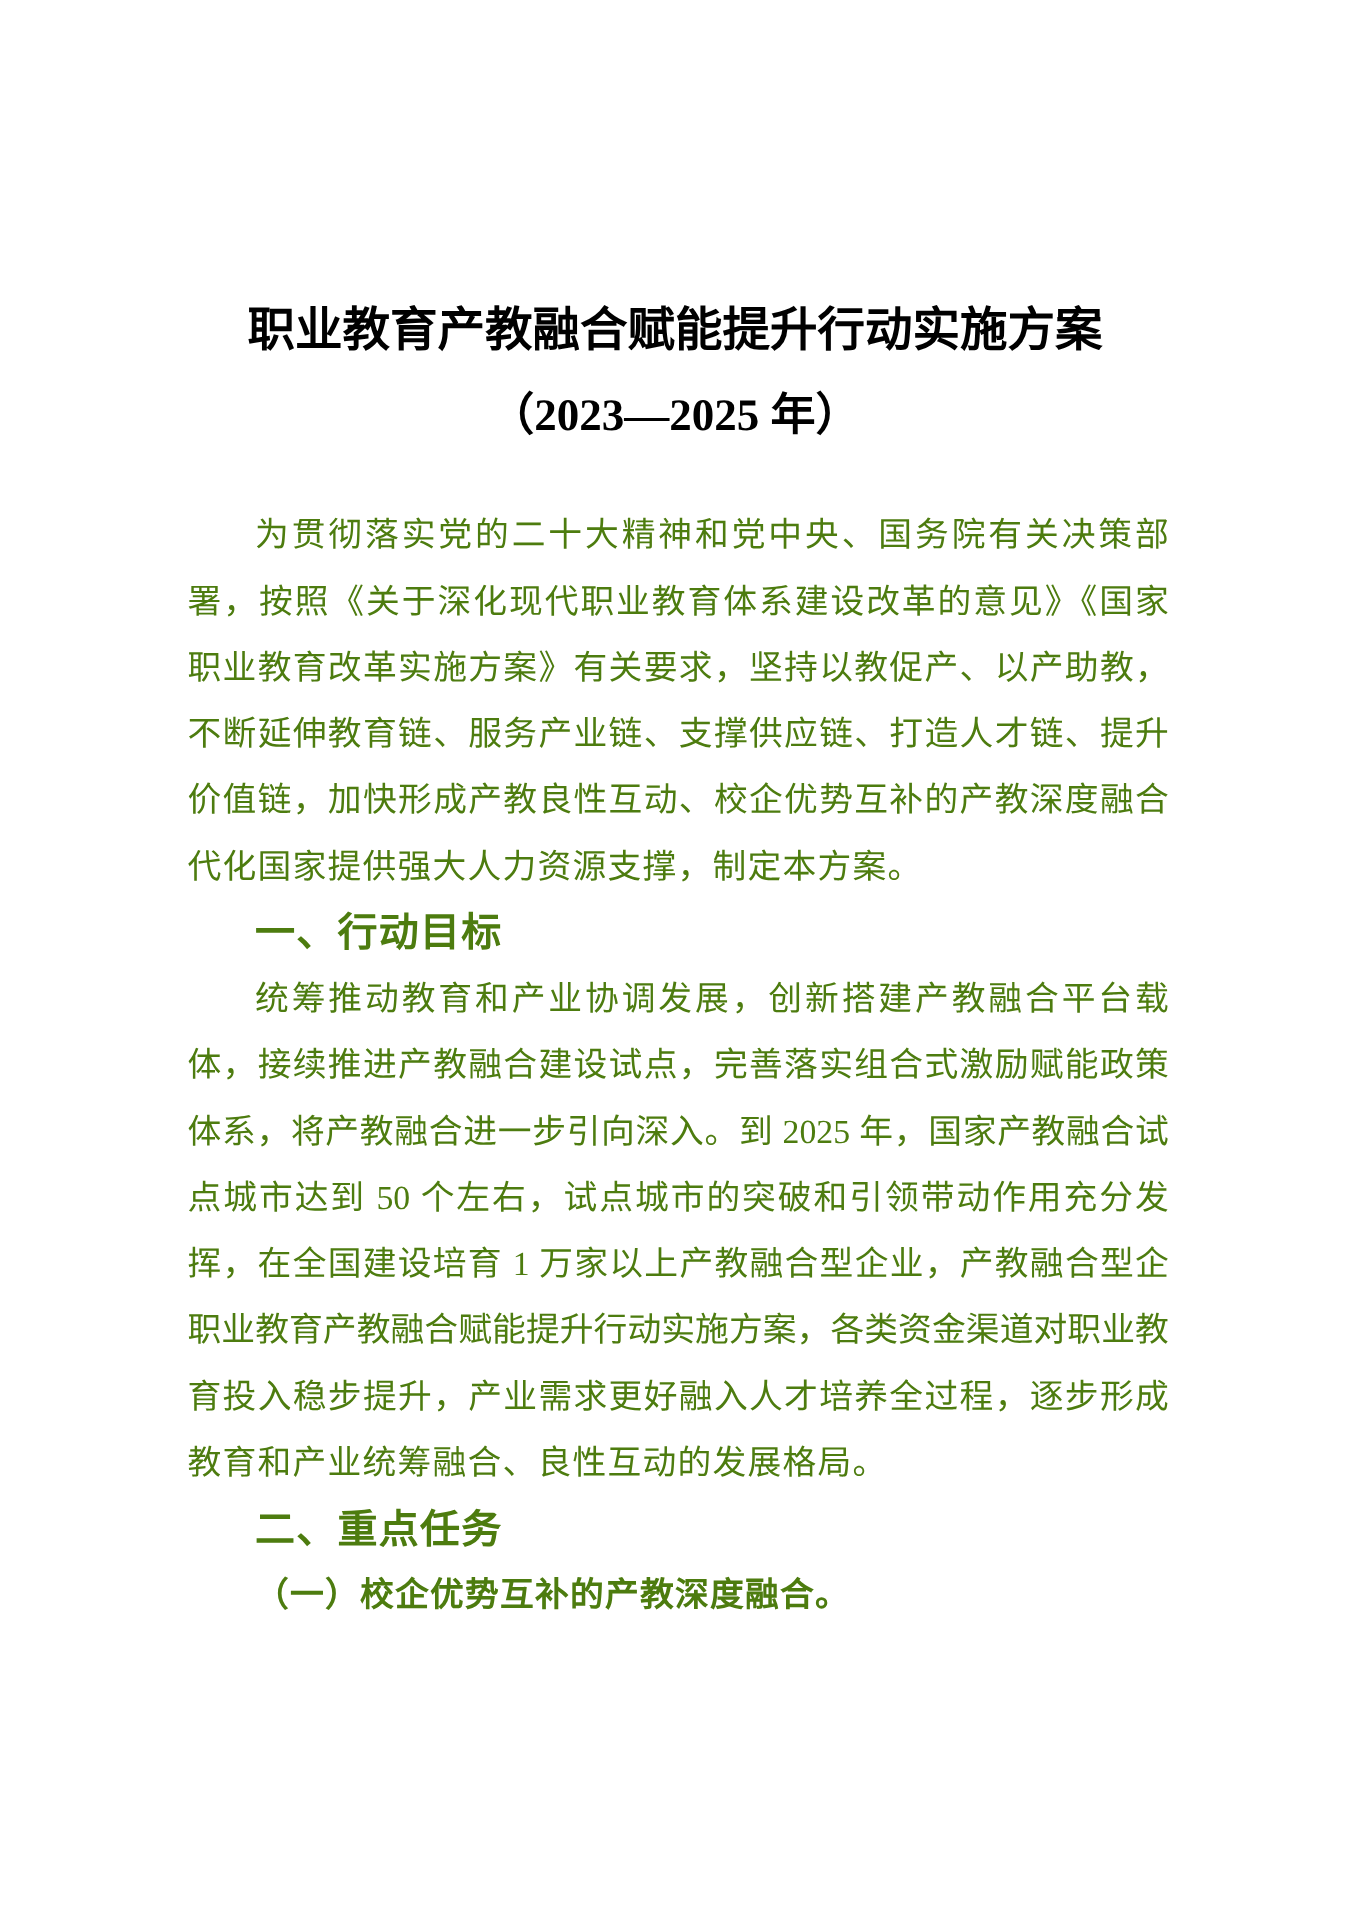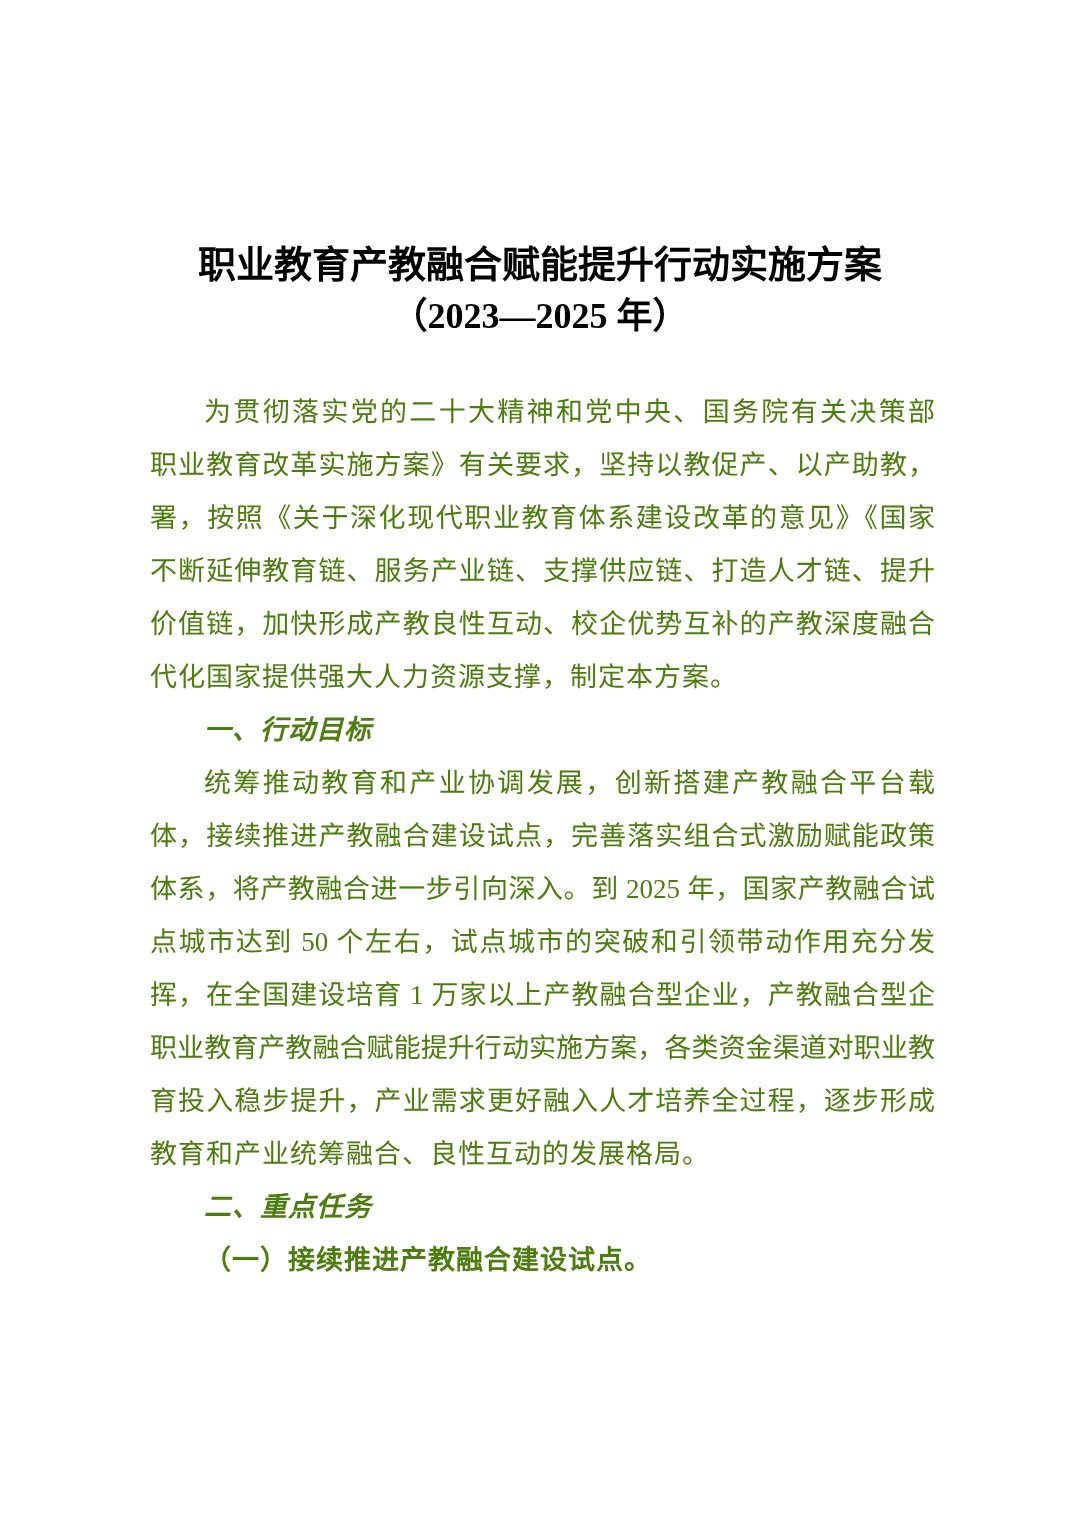--- a/index.html
+++ b/index.html
@@ -20,21 +20,21 @@
   .doc-title {
     margin: 0;
     text-align: center;
     font-family: "Liberation Serif", "DejaVu Serif", serif;
     font-weight: bold;
     font-size: 38px;
     line-height: 50px;
     letter-spacing: 0px;
   }
   .doc-subtitle {
-    margin: 2px 0 0 0;
+    margin: 18px 0 0 0;
     text-align: center;
     font-family: "Liberation Serif", "DejaVu Serif", serif;
     font-weight: bold;
     font-size: 36px;
     line-height: 48px;
   }
   .doc-body {
     margin: 46px 145px 0 150px; 
   }
   .line {
@@ -51,26 +51,25 @@
     text-indent: 54px;
   }
   .para-end {
     text-align: right;
     text-align-last: left;
     letter-spacing: 1px;
   }
   .sec-heading {
     font-family: "Liberation Sans", "DejaVu Sans", sans-serif;
     font-weight: bold;
-    font-size: 27px;
+    font-size: 32px;
     text-align: left;
     text-align-last: left;
     text-indent: 54px;
     letter-spacing: 1px;
-    font-style: italic;
   }
   .item-heading {
     font-family: "Liberation Serif", "DejaVu Serif", serif;
     font-weight: bold;
     font-size: 27px;
     text-align: left;
     text-align-last: left;
     text-indent: 54px;
     letter-spacing: 1px;
   }
@@ -80,33 +79,33 @@
 
 <div class="page">
 
   <h1 class="doc-title">职业教育产教融合赋能提升行动实施方案</h1>
 
   <h2 class="doc-subtitle">（2023—2025 年）</h2>
 
   <div class="doc-body">
 
     <div class="line indent">为贯彻落实党的二十大精神和党中央、国务院有关决策部</div>
+    <div class="line">署，按照《关于深化现代职业教育体系建设改革的意见》《国家</div>
     <div class="line">职业教育改革实施方案》有关要求，坚持以教促产、以产助教，</div>
-    <div class="line">署，按照《关于深化现代职业教育体系建设改革的意见》《国家</div>
     <div class="line">不断延伸教育链、服务产业链、支撑供应链、打造人才链、提升</div>
     <div class="line">价值链，加快形成产教良性互动、校企优势互补的产教深度融合</div>
     <div class="line para-end">代化国家提供强大人力资源支撑，制定本方案。</div>
 
     <div class="line sec-heading">一、行动目标</div>
     <div class="line indent">统筹推动教育和产业协调发展，创新搭建产教融合平台载</div>
     <div class="line">体，接续推进产教融合建设试点，完善落实组合式激励赋能政策</div>
     <div class="line">体系，将产教融合进一步引向深入。到 2025 年，国家产教融合试</div>
     <div class="line">点城市达到 50 个左右，试点城市的突破和引领带动作用充分发</div>
     <div class="line">挥，在全国建设培育 1 万家以上产教融合型企业，产教融合型企</div>
     <div class="line">职业教育产教融合赋能提升行动实施方案，各类资金渠道对职业教</div>
     <div class="line">育投入稳步提升，产业需求更好融入人才培养全过程，逐步形成</div>
     <div class="line para-end">教育和产业统筹融合、良性互动的发展格局。</div>
 
     <div class="line sec-heading">二、重点任务</div>
-    <div class="line item-heading">（一）接续推进产教融合建设试点。</div>
+    <div class="line item-heading">（一）校企优势互补的产教深度融合。</div>
 
   </div>
 </div>
 
 </body></html>

